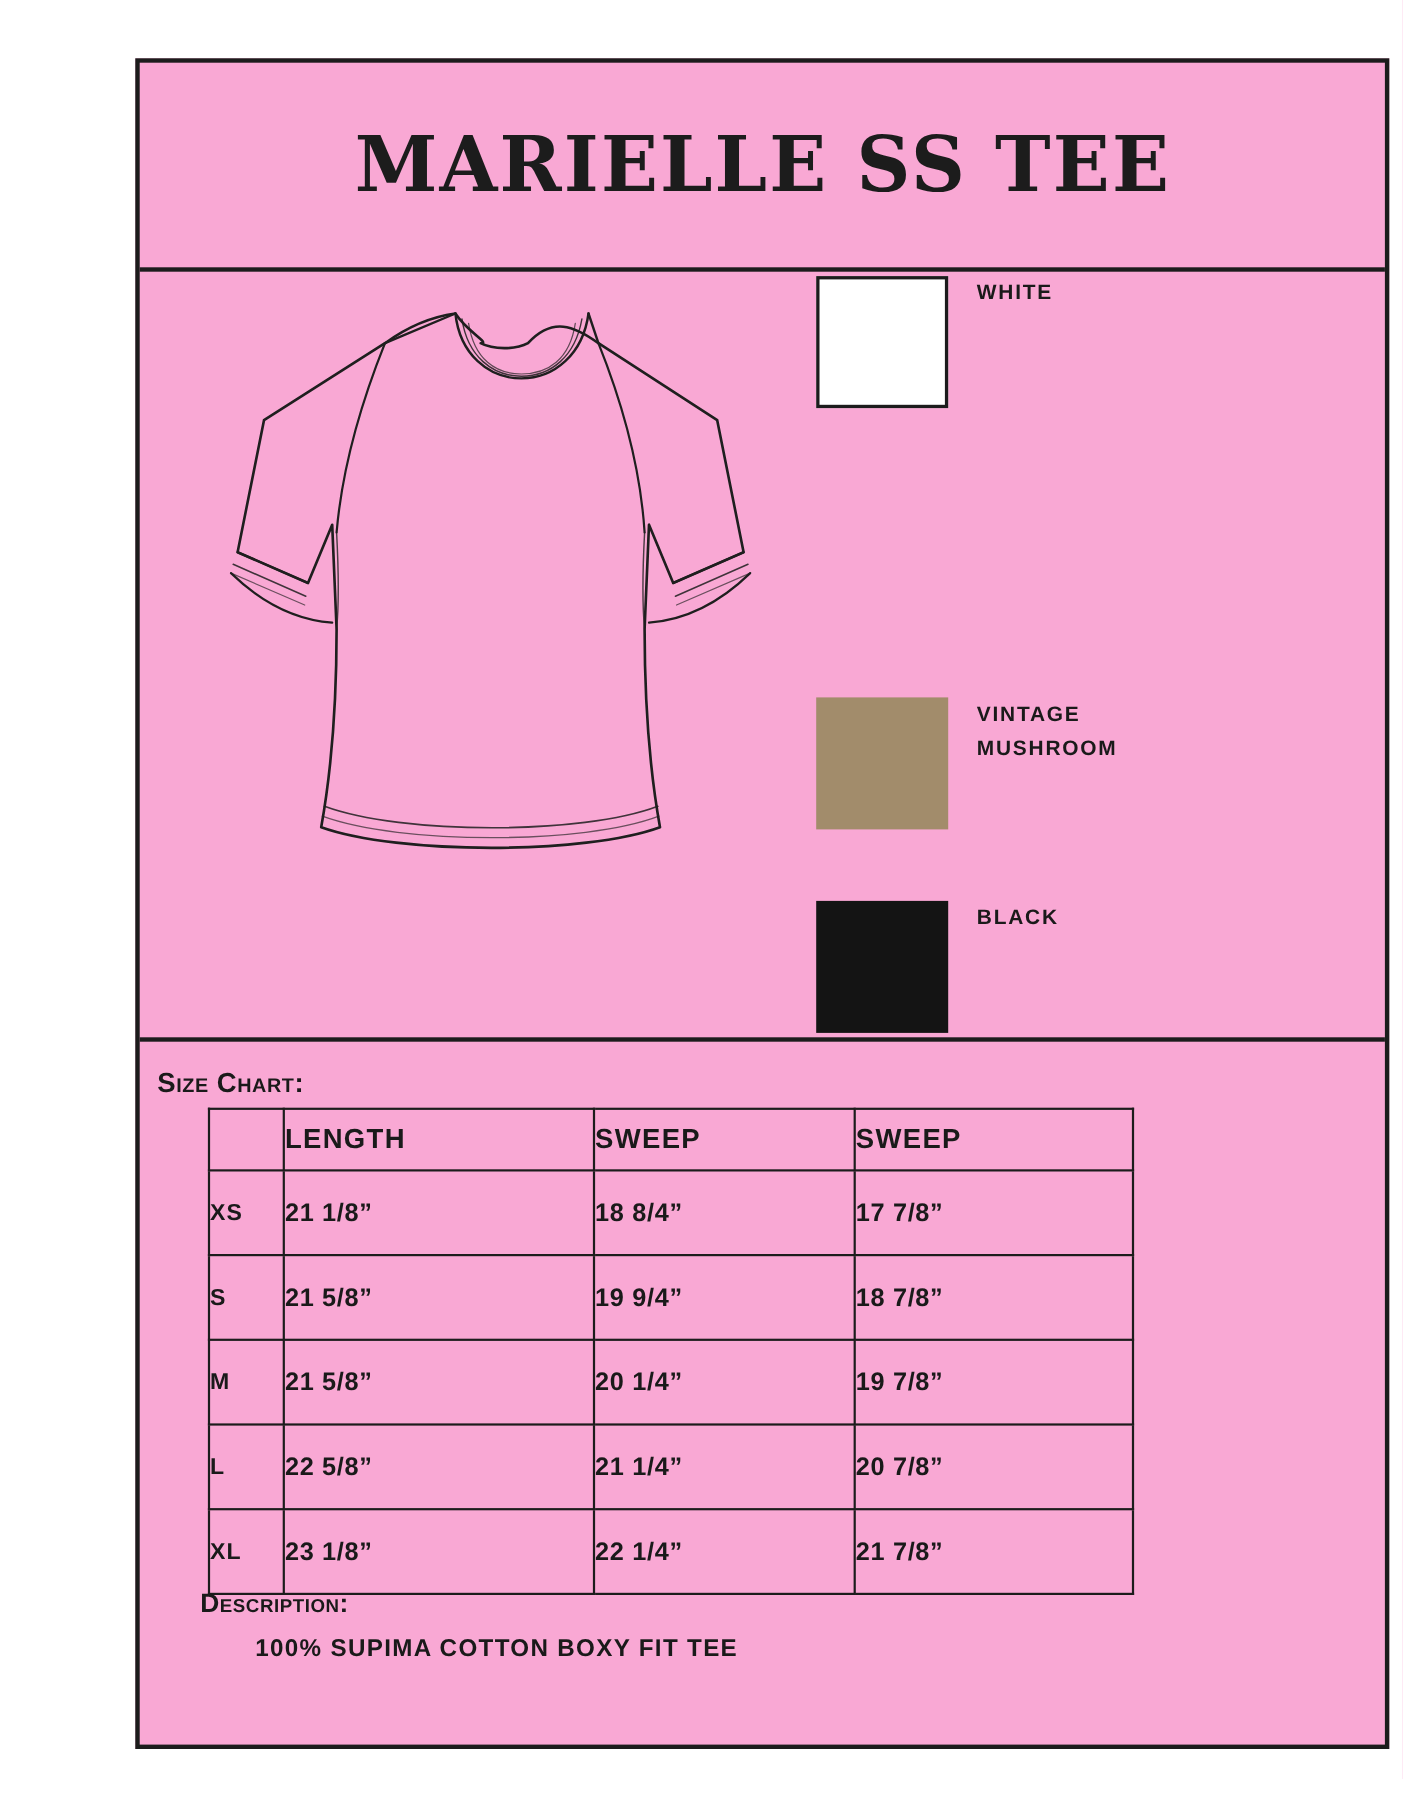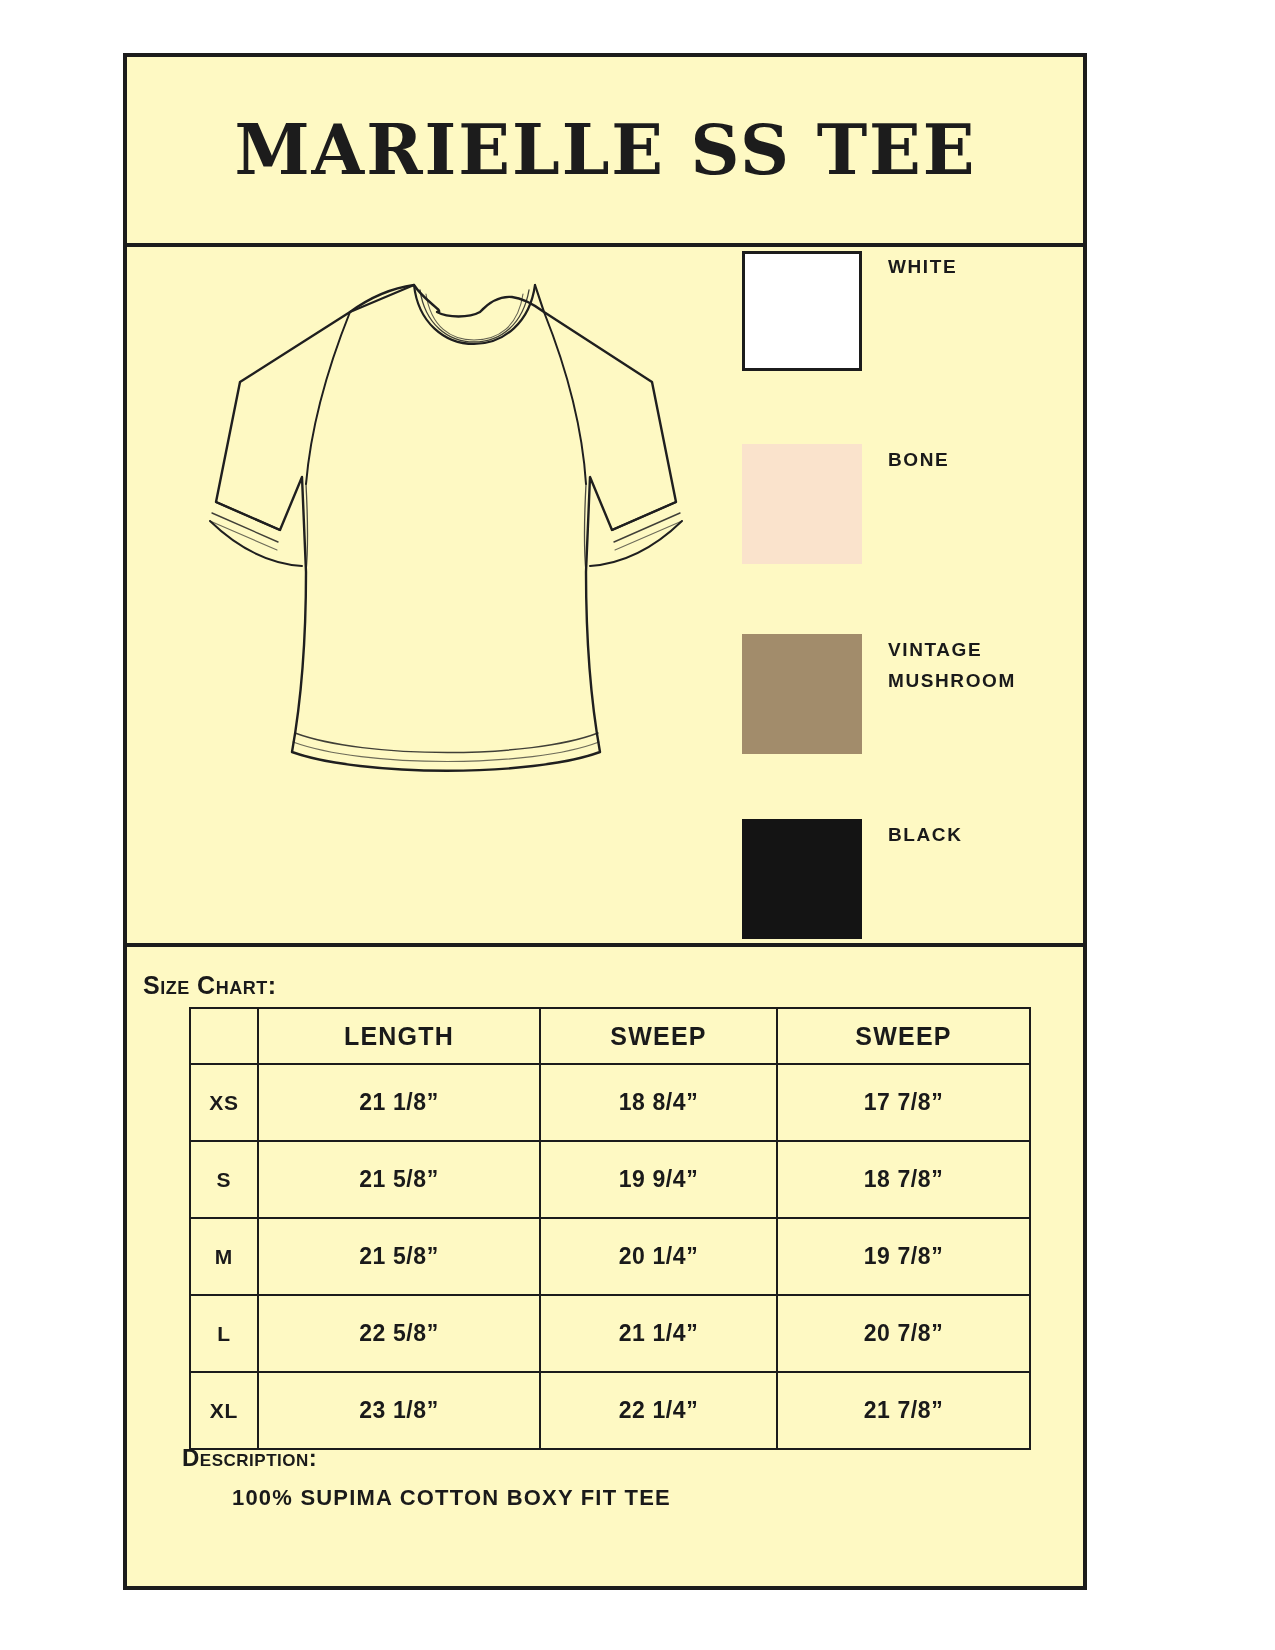--- a/index.html
+++ b/index.html
@@ -13,25 +13,25 @@
     height: 1650px;
     font-family: "Liberation Sans", sans-serif;
     color: #1a1a1a;
     -webkit-font-smoothing: antialiased;
   }
 
   .sheet {
     position: absolute;
     left: 123px;
     top: 53px;
-    width: 964px;
+    width: 1140px;
     height: 1537px;
     border: 4px solid #1c1c1c;
     box-sizing: border-box;
-    background: #fef9c3;
+    background: #f9a8d4;
   }
 
   
   .title-band {
     position: relative;
     height: 190px;
     border-bottom: 4px solid #1c1c1c;
     box-sizing: border-box;
     display: flex;
     align-items: center;
@@ -123,21 +123,21 @@
   table.size-chart {
     position: absolute;
     left: 62px;
     top: 60px;
     width: 840px;
     border-collapse: collapse;
     table-layout: fixed;
   }
   table.size-chart td, table.size-chart th {
     border: 2px solid #1c1c1c;
-    text-align: center;
+    text-align: left;
     vertical-align: middle;
     font-family: "Liberation Sans", sans-serif;
     color: #1a1a1a;
     padding: 0;
   }
   table.size-chart th {
     height: 54px;
     font-weight: 700;
     font-size: 25px;
     letter-spacing: 1.2px;
@@ -250,24 +250,20 @@
       </svg>
     </div>
 
     <div class="swatch-col">
 
       <div class="swatch-row r1">
         <div class="swatch-box bordered" style="background:#FFFFFF"></div>
         <div class="swatch-label">WHITE</div>
       </div>
 
-      <div class="swatch-row r2">
-        <div class="swatch-box" style="background:#FAE3CC"></div>
-        <div class="swatch-label">BONE</div>
-      </div>
 
       <div class="swatch-row r4">
         <div class="swatch-box" style="background:#141414"></div>
         <div class="swatch-label">BLACK</div>
       </div>
 
       <div class="swatch-row r3">
         <div class="swatch-box" style="background:#A28C6B"></div>
         <div class="swatch-label">VINTAGE
 MUSHROOM</div>

